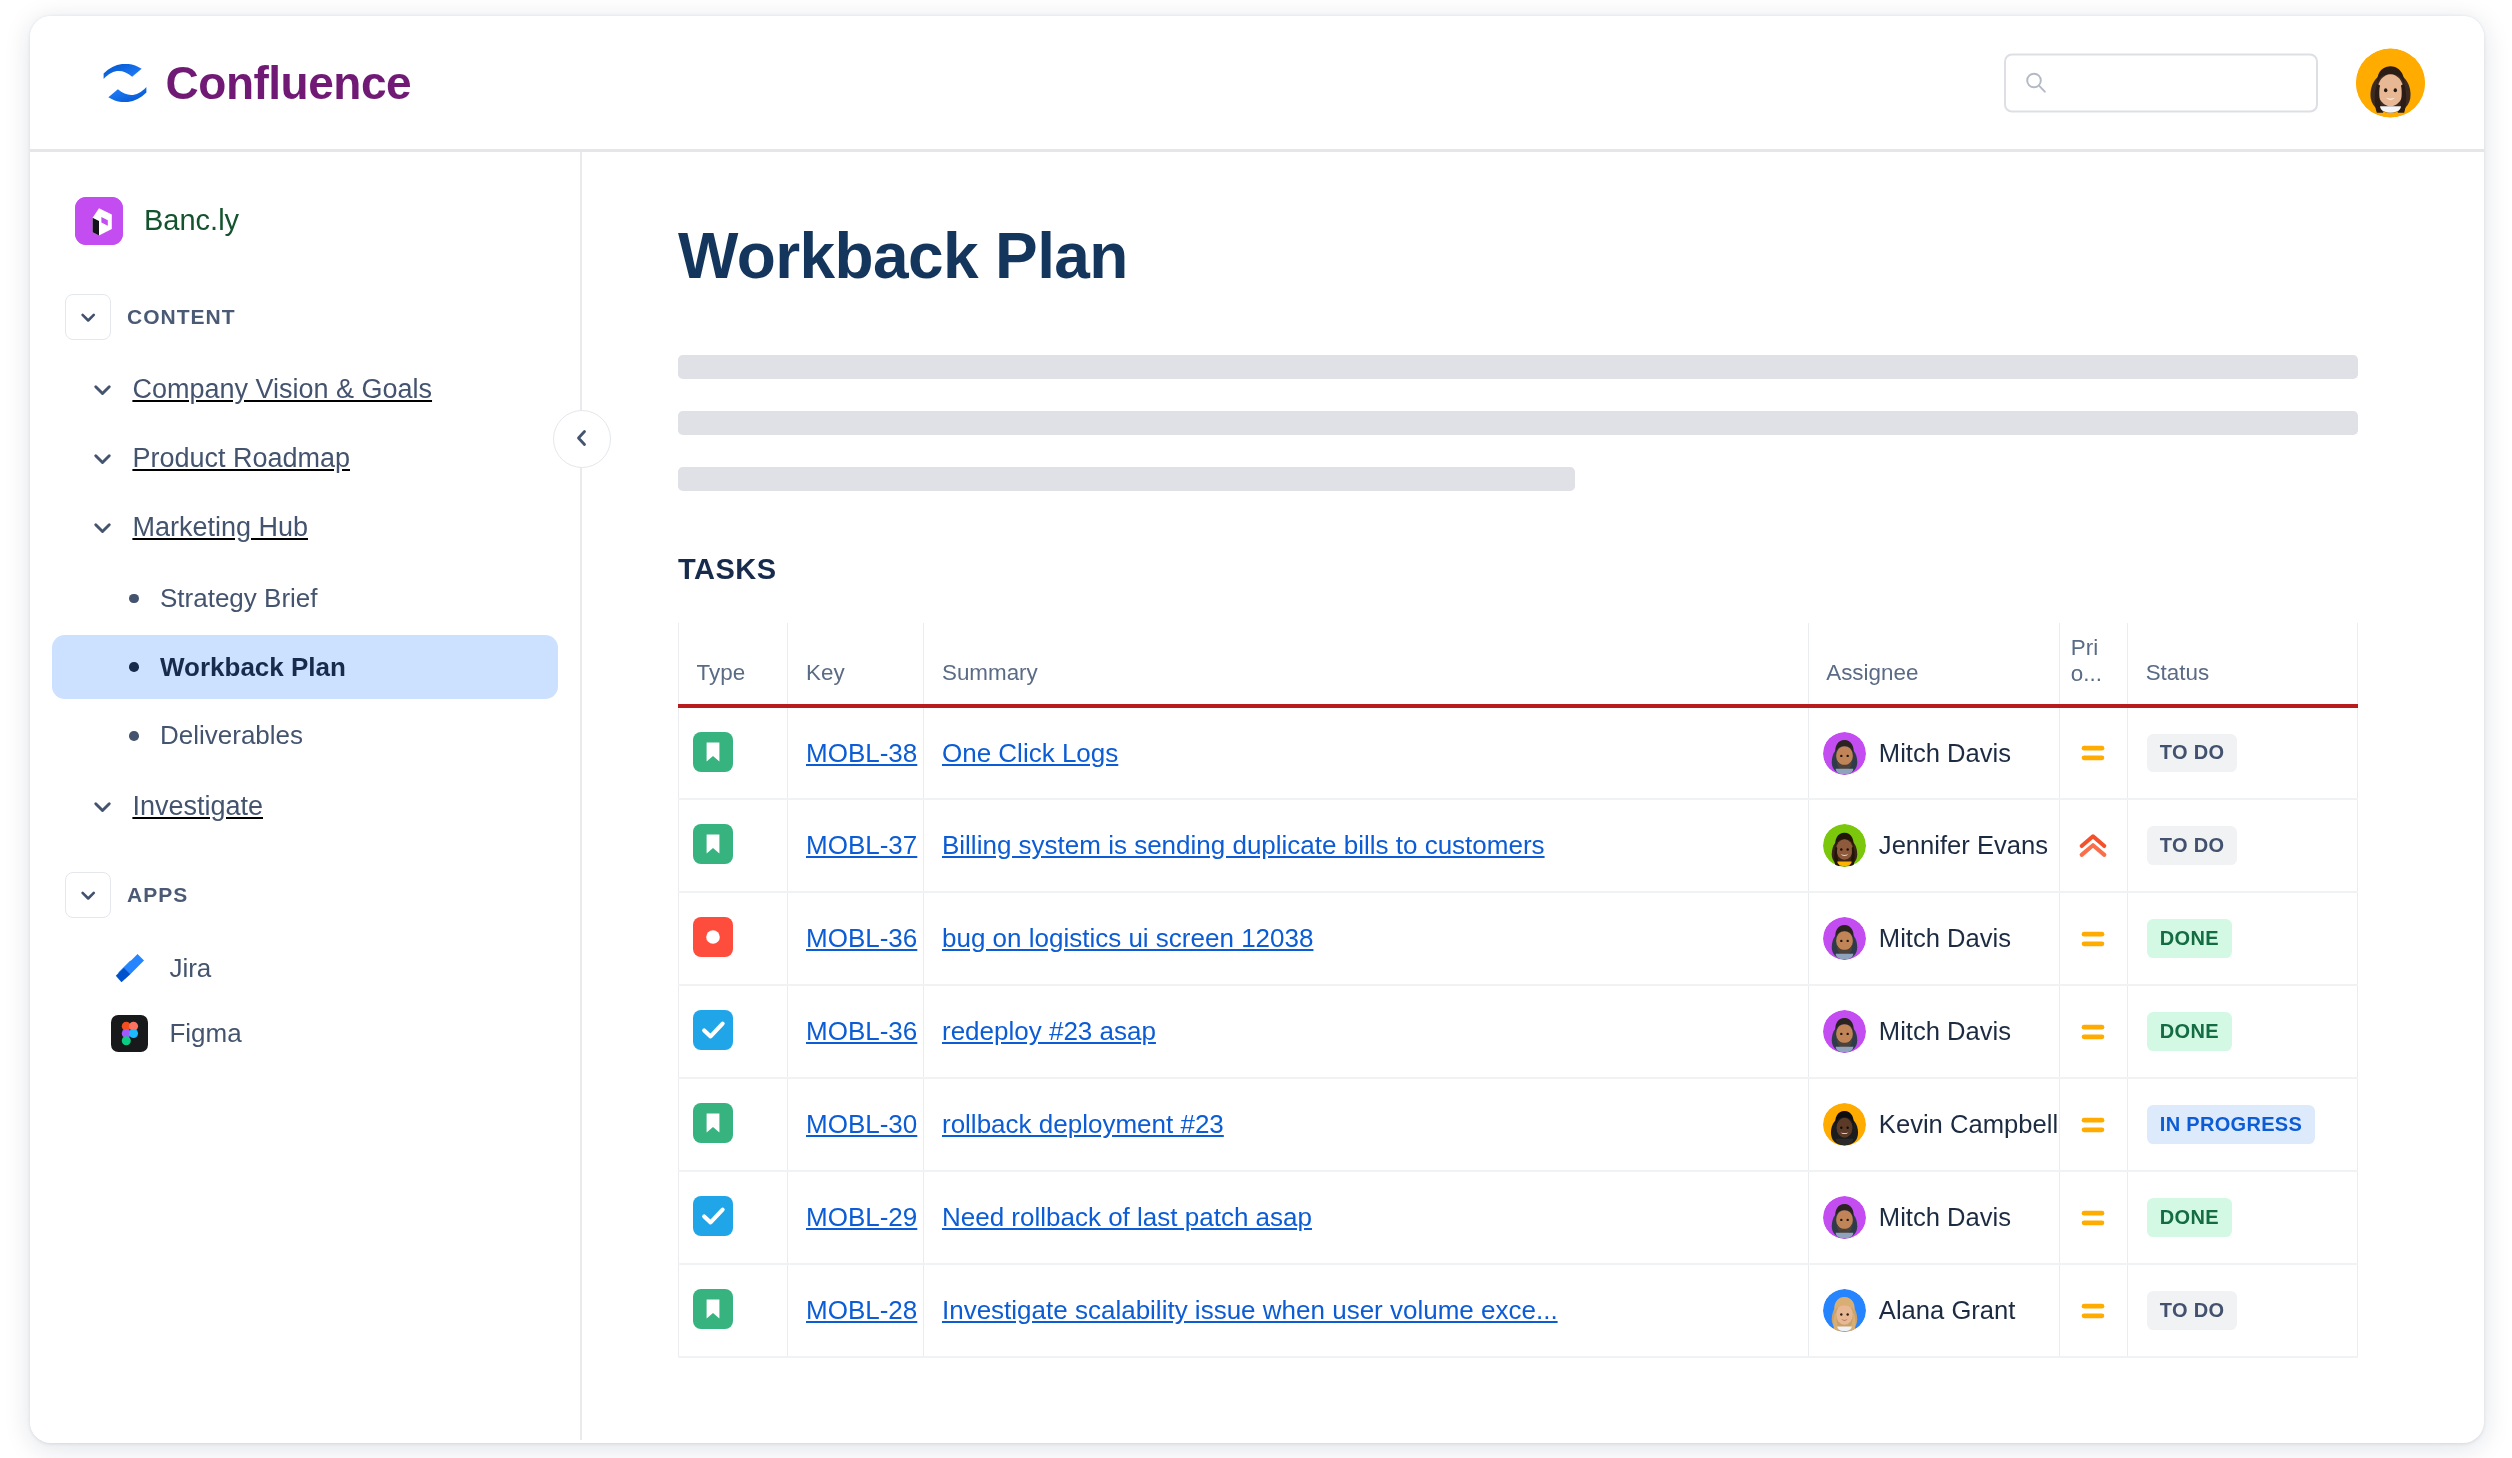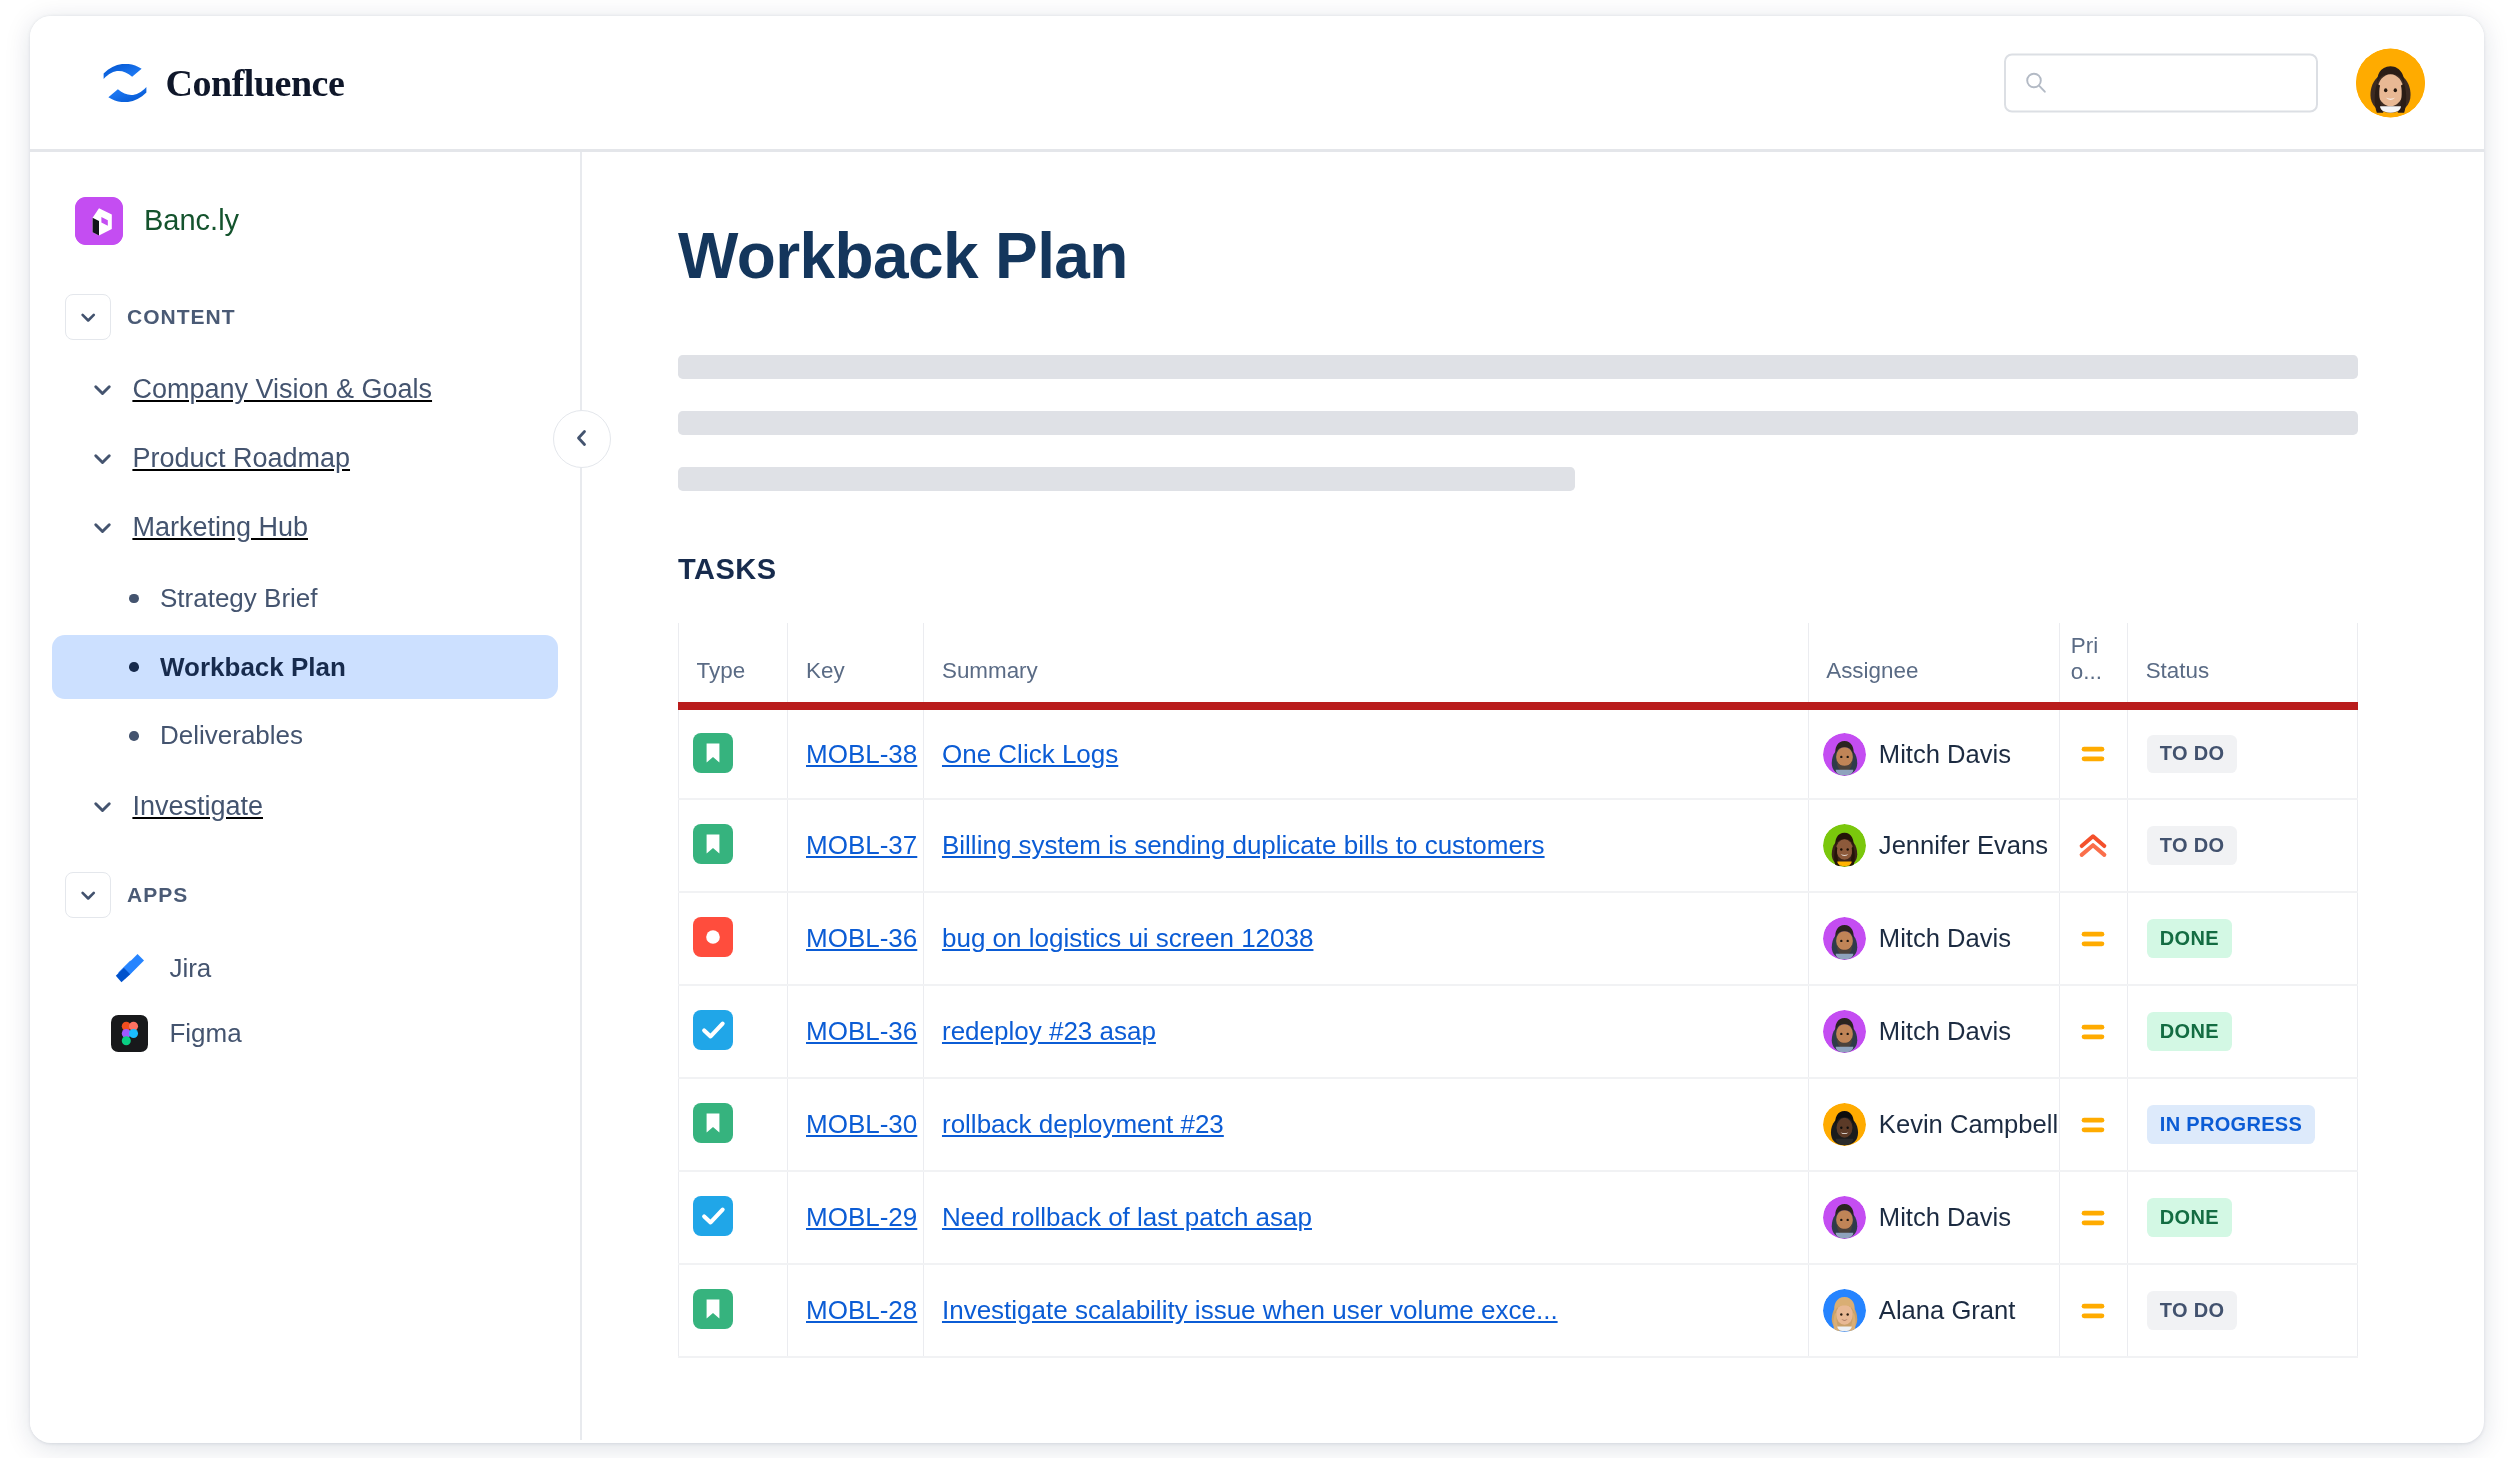--- a/index.html
+++ b/index.html
@@ -36,26 +36,25 @@
   }
 
   .brand {
     display: flex;
     align-items: center;
     gap: 17.6px;
     margin-left: 72px;
   }
   .brand-logo { width: 46px; height: 38px; flex: none; }
   .brand-name {
-    font-size: 38px;
+    font-size: 46px;
     font-weight: 600;
-    color: #0f172a;
+    color: #701a75;
     letter-spacing: -0.5px;
     white-space: nowrap;
-    font-family: Liberation Serif, serif;
   }
 
   .topbar-right {
     position: absolute;
     right: 59px;
     top: 50%;
     transform: translateY(-50%);
     display: flex;
     align-items: center;
     gap: 38px;
@@ -260,21 +259,21 @@
   }
   table.tasks th,
   table.tasks td {
     border-left: 1.6px solid #ebecf0;
     border-right: 1.6px solid #ebecf0;
     padding: 0;
   }
   table.tasks thead th {
     vertical-align: bottom;
     padding: 0 0 17.6px 0;
-    border-bottom: 8px solid #b91c1c;
+    border-bottom: 4px solid #b91c1c;
     height: 83px;
   }
   .th-inner {
     font-size: 22.4px;
     color: #5a6b85;
     font-weight: 400;
     text-align: left;
     padding-left: 17.6px;
   }
   .th-prio .th-inner {

